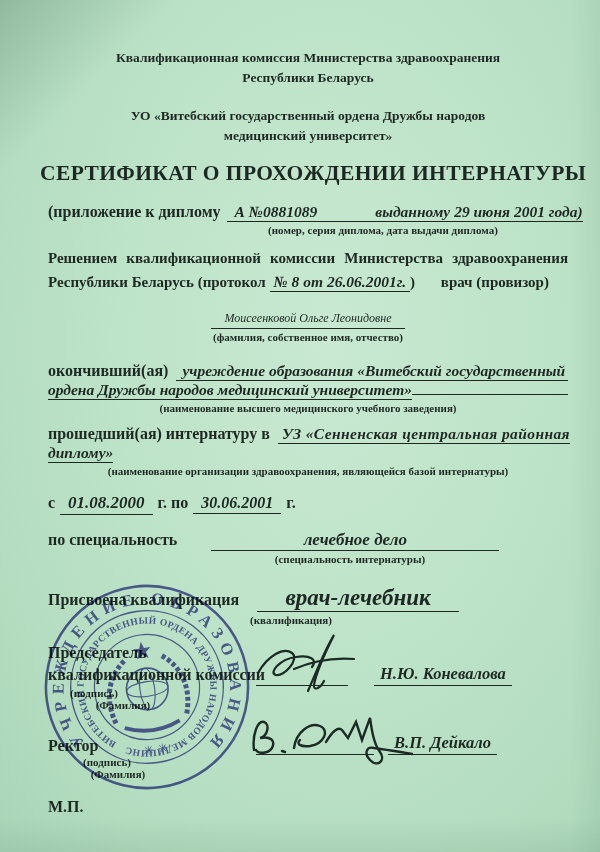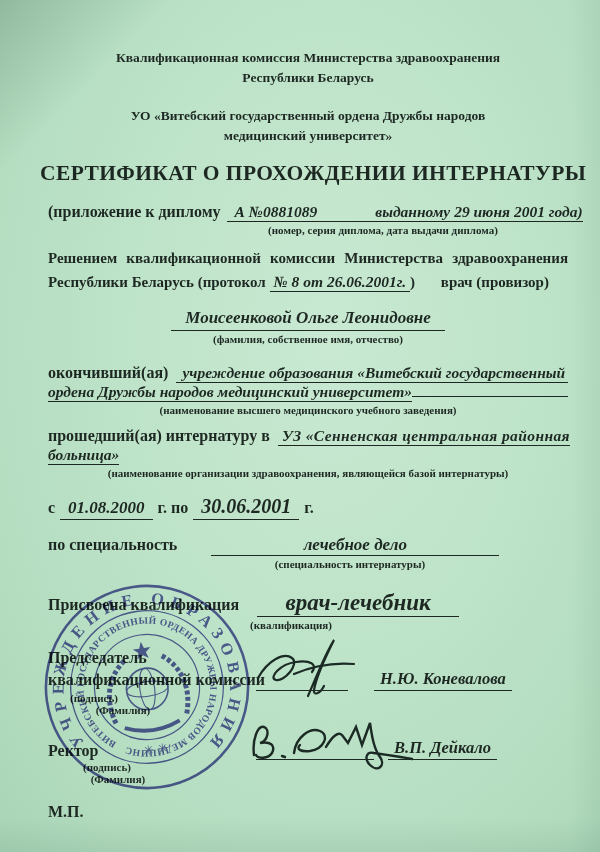--- a/index.html
+++ b/index.html
@@ -23,21 +23,21 @@
   .c{text-align:center;}
   .hdr{font-size:13.5px;font-weight:bold;line-height:1.5;}
   .univ{font-size:13.5px;font-weight:bold;line-height:1.5;margin-top:17px;}
   .title{font-size:21.5px;font-weight:bold;letter-spacing:.4px;margin-top:15px;white-space:nowrap;margin-left:-8px;}
   .row{display:flex;align-items:baseline;}
   .lbl{font-size:16px;font-weight:bold;white-space:nowrap;}
   .fill{border-bottom:1.6px solid #1e2823;font-size:15.5px;font-weight:bold;font-style:italic;}
   .cap{font-size:11px;font-weight:bold;}
   .just{text-align:justify;text-align-last:justify;}
   .dec{font-size:15px;font-weight:bold;line-height:1.55;}
-  .name-line{font-size:17px;font-weight:bold;font-style:italic;border-bottom:1.8px solid #1e2823;display:inline-block;padding:0 14px 2px;}
+  .name-line{font-size:12px;font-weight:normal;font-style:italic;border-bottom:1.8px solid #1e2823;display:inline-block;padding:0 14px 2px;}
   .ext{flex:1;border-bottom:1.6px solid #1e2823;}
   .sigrow{display:flex;align-items:flex-end;}
   .sigline{border-bottom:1.6px solid #1e2823;position:relative;}
   .namefill{border-bottom:1.8px solid #1e2823;font-size:16.5px;font-weight:bold;font-style:italic;white-space:nowrap;padding:0 6px 1px;}
   .sigcaps{display:flex;font-size:11px;font-weight:bold;margin-top:1px;flex-direction:column;}
   .sigscribble{position:absolute;pointer-events:none;}
   .reg-hand{
     font-size:27px;font-weight:bold;font-style:italic;color:#2a473d;
     letter-spacing:3px;transform:rotate(-9deg);display:inline-block;
     position:absolute;left:100px;top:-16px;white-space:nowrap;
@@ -102,30 +102,30 @@
     </div>
     <div class="cap c" style="margin-top:2px;">(наименование высшего медицинского учебного заведения)</div>
   </div>
 
   <div style="margin-top:11px;">
     <div class="row">
       <span class="lbl">прошедший(ая)  интернатуру  в</span>
       <span class="fill" style="flex:1;margin-left:8px;padding-left:4px;white-space:nowrap;letter-spacing:.4px;">УЗ «Сенненская  центральная  районная</span>
     </div>
     <div class="row">
-      <span class="fill">больница»</span>
+      <span class="fill">диплому»</span>
     </div>
     <div class="cap" style="margin-top:2px;text-align:center;">(наименование организации здравоохранения, являющейся базой интернатуры)</div>
   </div>
 
   <div class="row" style="margin-top:16px;">
     <span class="lbl">с</span>
     <span class="fill" style="margin:0 5px;padding:0 8px 1px;font-size:17px;">01.08.2000</span>
     <span class="lbl">г. по</span>
-    <span class="fill" style="margin:0 5px;padding:0 8px 1px;font-size:20px;">30.06.2001</span>
+    <span class="fill" style="margin:0 5px;padding:0 8px 1px;font-size:16px;">30.06.2001</span>
     <span class="lbl">г.</span>
   </div>
 
   <div style="margin-top:15px;">
     <div class="row">
       <span class="lbl">по специальность</span>
       <span class="fill c" style="width:288px;margin-left:34px;font-size:17px;">лечебное дело</span>
     </div>
     <div class="cap c" style="width:288px;margin-left:158px;margin-top:2px;">(специальность интернатуры)</div>
   </div>

